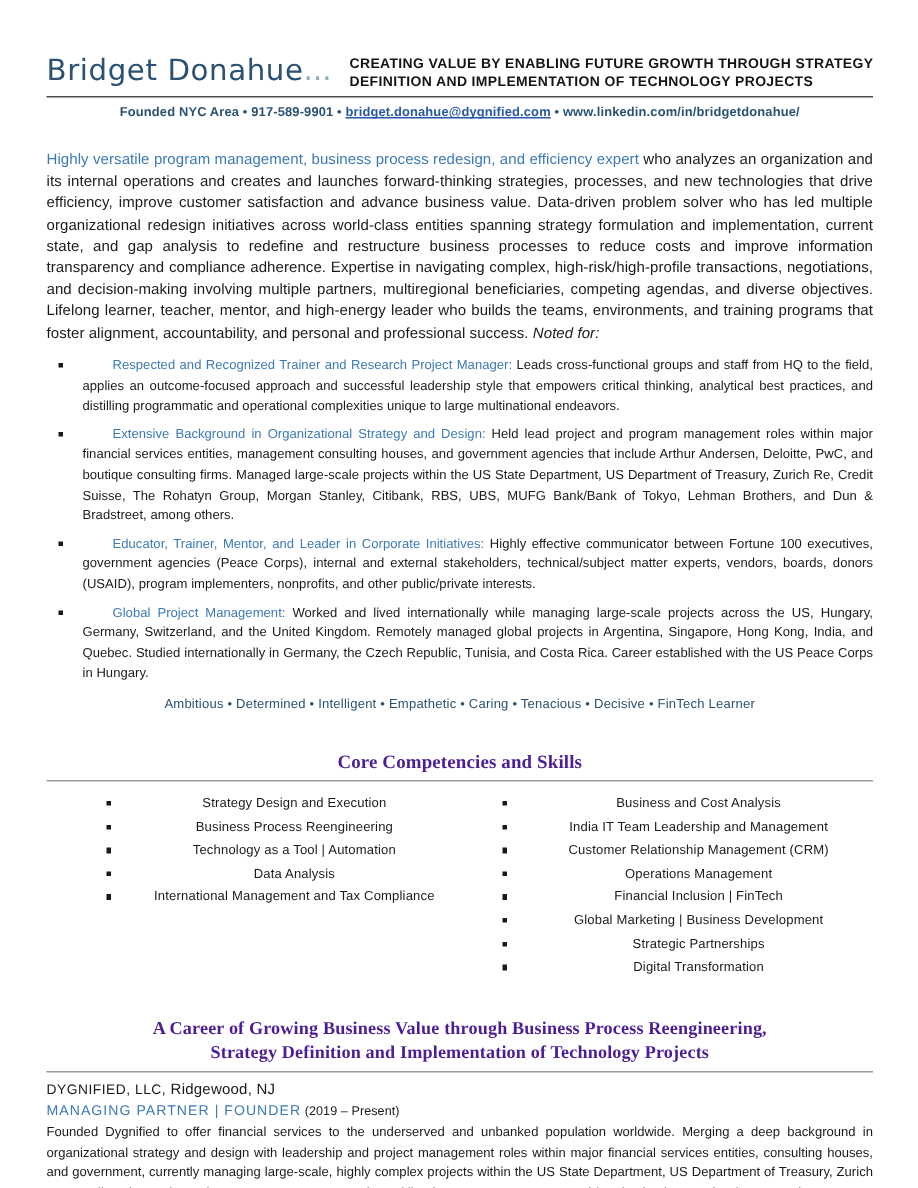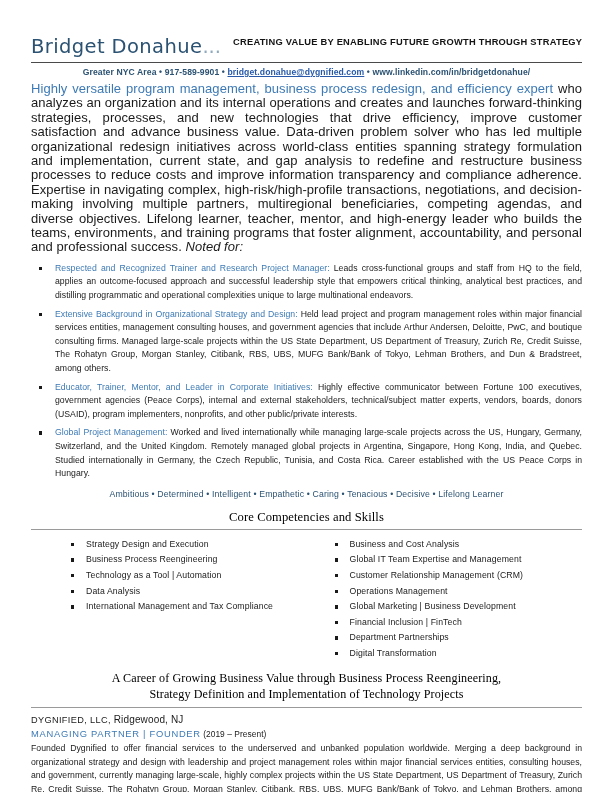--- a/index.html
+++ b/index.html
@@ -81,22 +81,22 @@
     letter-spacing: 0.1px;
   }
   .contact a {
     color: #2759a8;
     text-decoration: underline;
   }
   .contact .sep { color: #2b5272; font-weight: bold; }
 
   
   .summary {
-    margin-top: 4px;
-    font-size: 13px;
+    margin-top: 20px;
+    font-size: 10px;
     line-height: 14.4px;
     text-align: justify;
     color: #1a1a1a;
     letter-spacing: 0.05px;
   }
   .summary .lead {
     color: #3d7ab5;
     font-weight: normal;
   }
   .summary .noted {
@@ -121,40 +121,41 @@
   .bullets li .sq {
     position: absolute;
     left: 8px;
     top: 5px;
     width: 3.4px;
     height: 3.4px;
     background: #1a1a1a;
   }
   .bullets li .btitle {
     color: #3d7ab5;
+    margin-left: 20px;
   }
 
   .traits {
     text-align: center;
     color: #2b5272;
     font-size: 8.7px;
     line-height: 13px;
     margin-top: 7px;
     letter-spacing: 0.15px;
   }
 
   
   .section-head {
     text-align: center;
     font-family: "Liberation Serif", serif;
-    font-weight: normal;
+    font-weight: bold;
     font-size: 12.6px;
     line-height: 16px;
-    color: #000000;
-    margin-top: 8px;
+    color: #4c1d95;
+    margin-top: 24px;
     letter-spacing: 0.1px;
   }
   .section-head.two-line {
     font-size: 12.1px;
     line-height: 16.5px;
   }
 
   
   .skills {
     display: flex;
@@ -163,20 +164,21 @@
   .skills-col {
     width: 50%;
     box-sizing: border-box;
   }
   .skills-col.left { padding-left: 38px; }
   .skills-col.right { padding-left: 26px; }
   .skills-col ul {
     margin: 0;
     padding: 0;
     list-style: none;
+    text-align: center;
   }
   .skills-col li {
     position: relative;
     padding-left: 17px;
     font-size: 8.7px;
     line-height: 15.6px;
     color: #1a1a1a;
     letter-spacing: 0.12px;
     white-space: nowrap;
   }
@@ -227,27 +229,28 @@
 <body>
 
 <div class="page">
 
   <div class="header">
     <div class="name-block">
       <div class="cand-name"><span>Bridget Donahue</span><span class="dots">...</span></div>
     </div>
     <div class="headline">
       <div class="headline-line">CREATING VALUE BY ENABLING FUTURE GROWTH THROUGH STRATEGY</div>
+      <div class="headline-line">DEFINITION AND IMPLEMENTATION OF TECHNOLOGY PROJECTS</div>
     </div>
   </div>
 
   <hr class="rule">
 
   <div class="contact">
-    <span>Greater NYC Area</span><span class="sep"> • </span><span>917-589-9901</span><span class="sep"> • </span><a href="#">bridget.donahue@dygnified.com</a><span class="sep"> • </span><span>www.linkedin.com/in/bridgetdonahue/</span>
+    <span>Founded NYC Area</span><span class="sep"> • </span><span>917-589-9901</span><span class="sep"> • </span><a href="#">bridget.donahue@dygnified.com</a><span class="sep"> • </span><span>www.linkedin.com/in/bridgetdonahue/</span>
   </div>
 
   <div class="summary">
     <span class="lead">Highly versatile program management, business process redesign, and efficiency expert</span><span> who analyzes an organization and its internal operations and creates and launches forward-thinking strategies, processes, and new technologies that drive efficiency, improve customer satisfaction and advance business value. Data-driven problem solver who has led multiple organizational redesign initiatives across world-class entities spanning strategy formulation and implementation, current state, and gap analysis to redefine and restructure business processes to reduce costs and improve information transparency and compliance adherence. Expertise in navigating complex, high-risk/high-profile transactions, negotiations, and decision-making involving multiple partners, multiregional beneficiaries, competing agendas, and diverse objectives. Lifelong learner, teacher, mentor, and high-energy leader who builds the teams, environments, and training programs that foster alignment, accountability, and personal and professional success. </span><span class="noted">Noted for:</span>
   </div>
 
   <ul class="bullets">
     <li>
       <span class="sq"></span>
       <span class="btitle">Respected and Recognized Trainer and Research Project Manager:</span><span> Leads cross-functional groups and staff from HQ to the field, applies an outcome-focused approach and successful leadership style that empowers critical thinking, analytical best practices, and distilling programmatic and operational complexities unique to large multinational endeavors.</span>
@@ -259,44 +262,44 @@
     <li>
       <span class="sq"></span>
       <span class="btitle">Educator, Trainer, Mentor, and Leader in Corporate Initiatives:</span><span> Highly effective communicator between Fortune 100 executives, government agencies (Peace Corps), internal and external stakeholders, technical/subject matter experts, vendors, boards, donors (USAID), program implementers, nonprofits, and other public/private interests.</span>
     </li>
     <li>
       <span class="sq"></span>
       <span class="btitle">Global Project Management:</span><span> Worked and lived internationally while managing large-scale projects across the US, Hungary, Germany, Switzerland, and the United Kingdom. Remotely managed global projects in Argentina, Singapore, Hong Kong, India, and Quebec. Studied internationally in Germany, the Czech Republic, Tunisia, and Costa Rica. Career established with the US Peace Corps in Hungary.</span>
     </li>
   </ul>
 
-  <div class="traits">Ambitious • Determined • Intelligent • Empathetic • Caring • Tenacious • Decisive • Lifelong Learner</div>
+  <div class="traits">Ambitious • Determined • Intelligent • Empathetic • Caring • Tenacious • Decisive • FinTech Learner</div>
 
   <div class="section-head">Core Competencies and Skills</div>
   <hr class="rule thin">
 
   <div class="skills">
     <div class="skills-col left">
       <ul>
         <li><span class="sq"></span><span>Strategy Design and Execution</span></li>
         <li><span class="sq"></span><span>Business Process Reengineering</span></li>
         <li><span class="sq"></span><span>Technology as a Tool | Automation</span></li>
         <li><span class="sq"></span><span>Data Analysis</span></li>
         <li><span class="sq"></span><span>International Management and Tax Compliance</span></li>
       </ul>
     </div>
     <div class="skills-col right">
       <ul>
         <li><span class="sq"></span><span>Business and Cost Analysis</span></li>
-        <li><span class="sq"></span><span>Global IT Team Expertise and Management</span></li>
+        <li><span class="sq"></span><span>India IT Team Leadership and Management</span></li>
         <li><span class="sq"></span><span>Customer Relationship Management (CRM)</span></li>
         <li><span class="sq"></span><span>Operations Management</span></li>
+        <li><span class="sq"></span><span>Financial Inclusion | FinTech</span></li>
         <li><span class="sq"></span><span>Global Marketing | Business Development</span></li>
-        <li><span class="sq"></span><span>Financial Inclusion | FinTech</span></li>
-        <li><span class="sq"></span><span>Department Partnerships</span></li>
+        <li><span class="sq"></span><span>Strategic Partnerships</span></li>
         <li><span class="sq"></span><span>Digital Transformation</span></li>
       </ul>
     </div>
   </div>
 
   <div class="section-head two-line">
     <div>A Career of Growing Business Value through Business Process Reengineering,</div>
     <div>Strategy Definition and Implementation of Technology Projects</div>
   </div>
   <hr class="rule thin">

